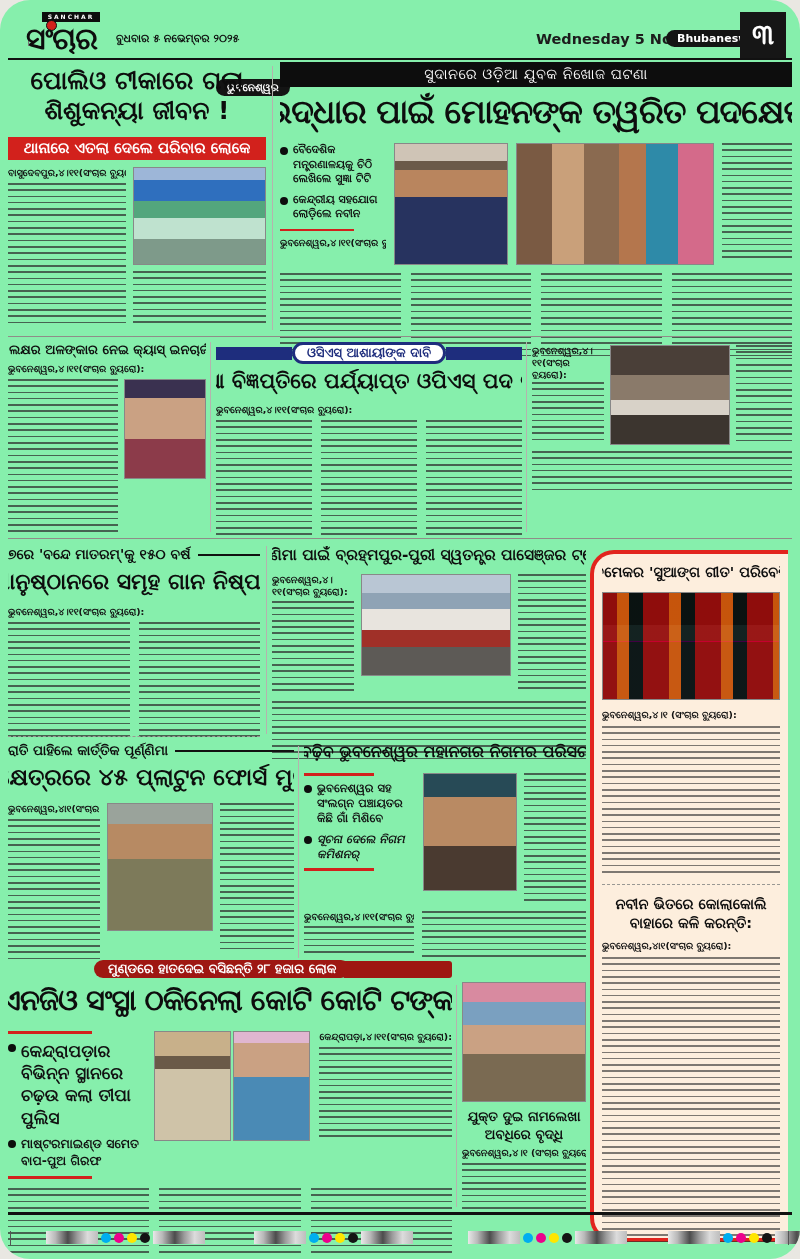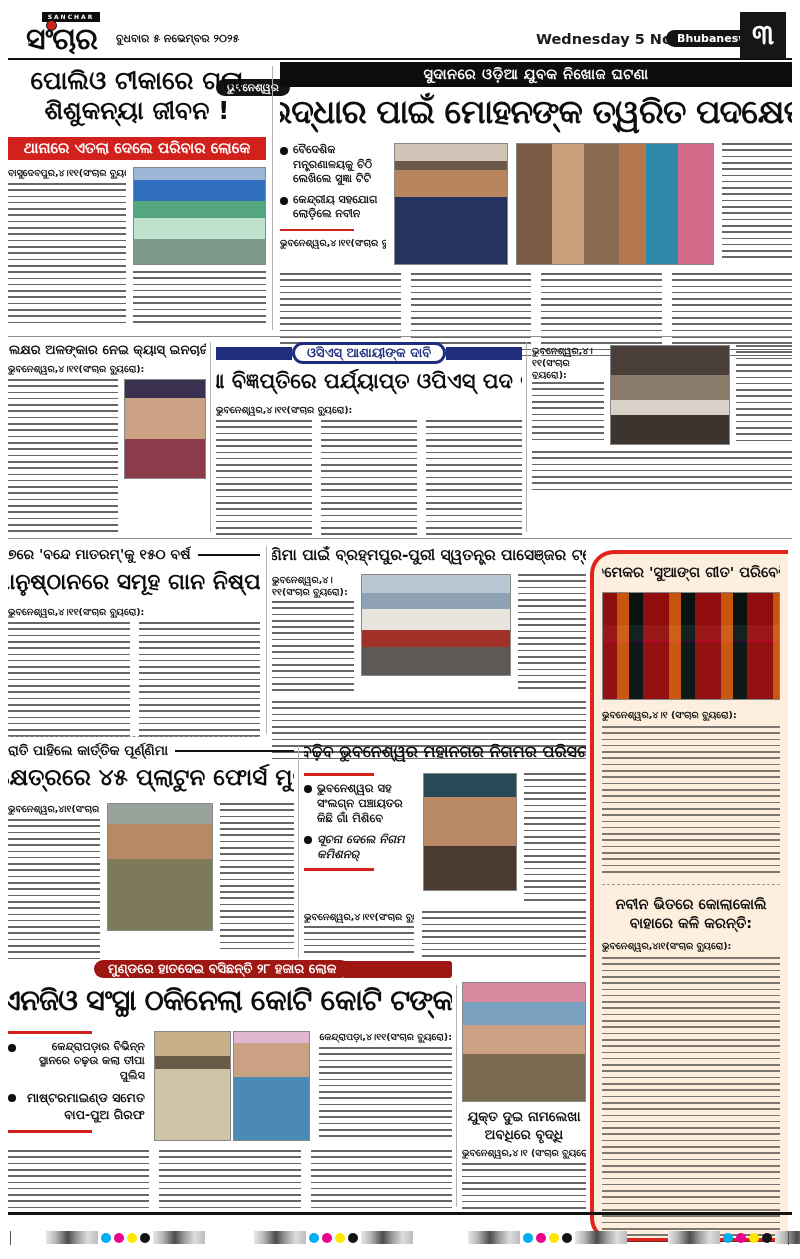--- a/index.html
+++ b/index.html
@@ -1,28 +1,28 @@
 <!DOCTYPE html>
 <html><head>
 <meta charset="utf-8">
 <style>
   html,body{margin:0;padding:0;background:#e9e7e2;}
-  .page{position:relative;width:800px;height:1259px;background:#ffffff;overflow:hidden;
-        font-family:"DejaVu Sans","Liberation Sans",sans-serif;color:#111;}
+  .page{position:relative;width:800px;height:1259px;background:#86efac;overflow:hidden;
+        font-family:"DejaVu Sans","Liberation Sans",sans-serif;color:#111;border-radius:30px;}
   .abs{position:absolute;}
   .clip{display:flex;justify-content:center;overflow:hidden;white-space:nowrap;}
   .hl{font-weight:bold;color:#0d0d0d;}
   .lines{background-image:repeating-linear-gradient(180deg,rgba(45,45,45,.72) 0 1.6px,transparent 1.6px 6.3px);}
   .lines.lite{opacity:.85;}
   .dateline{font-size:9.5px;font-weight:bold;overflow:hidden;white-space:nowrap;}
   .vrule{width:1px;background:#b5b3ae;}
   .hrule{height:1px;background:#8f8d88;}
   .dash{border-top:1px dashed #9a9893;height:0;}
   .redbar{background:#d2211c;color:#fff;font-weight:bold;text-align:center;}
-  .kick-black{background:#0d0d0d;color:#fff;font-weight:bold;text-align:right;letter-spacing:.5px;}
+  .kick-black{background:#0d0d0d;color:#fff;font-weight:normal;text-align:right;letter-spacing:.5px;}
   .pill{background:#141414;color:#fff;font-weight:bold;border-radius:9px;padding:2px 11px;display:inline-block;}
   .bullet{position:relative;padding-left:13px;font-weight:bold;line-height:1.32;}
   .bullet::before{content:"";position:absolute;left:0;top:4px;width:8px;height:8px;border-radius:50%;background:#0d0d0d;}
   .redrule{height:2.5px;background:#d2211c;}
   .photo{position:relative;overflow:hidden;border:1px solid #888;}
   .kickline{display:flex;align-items:center;gap:7px;}
   .kickline .ln{flex:1;height:2px;background:#111;}
   .ops-kicker{display:flex;align-items:center;}
   .ops-kicker .bar{flex:1;height:13px;background:#1e2d7d;}
   .ops-kicker .lab{background:#fff;color:#1e2d7d;border:3px solid #1e2d7d;border-radius:13px;
@@ -218,30 +218,30 @@
       <div>
         <div class="dateline" style="width:110px;">ଭୁବନେଶ୍ୱର,୪।୧୧(ସଂଚାର ବ୍ୟୁରୋ):</div>
         <div class="lines" style="width:110px;height:30px;margin-top:3px;"></div>
       </div>
       <div class="lines" style="flex:1;height:46px;"></div>
     </div>
   </div>
 
   <div class="abs dash" style="left:8px;top:736px;width:252px;"></div>
 
-  <div class="abs" style="left:8px;top:960px;width:444px;height:248px;text-align:right;">
+  <div class="abs" style="left:8px;top:960px;width:444px;height:248px;">
     <div class="ngo-kick" style="margin-left:86px;">
       <span class="lab">ମୁଣ୍ଡରେ ହାତଦେଇ ବସିଛନ୍ତି ୨୮ ହଜାର ଲୋକ</span>
       <span class="bar"></span>
     </div>
     <div class="hl clip" style="font-size:29px;margin-top:5px;height:40px;letter-spacing:-1px;">ଏନଜିଓ ସଂସ୍ଥା ଠକିନେଲା କୋଟି କୋଟି ଟଙ୍କା</div>
     <div class="flexr" style="margin-top:8px;gap:9px;">
       <div style="width:138px;">
         <div class="redrule" style="width:84px;"></div>
-        <div class="bullet" style="font-size:11px;margin-top:6px;">କେନ୍ଦ୍ରାପଡ଼ାର ବିଭିନ୍ନ ସ୍ଥାନରେ ଚଢ଼ଉ କଲା ତୀପା ପୁଲିସ</div>
+        <div class="bullet" style="font-size:17px;margin-top:6px;">କେନ୍ଦ୍ରାପଡ଼ାର ବିଭିନ୍ନ ସ୍ଥାନରେ ଚଢ଼ଉ କଲା ତୀପା ପୁଲିସ</div>
         <div class="bullet" style="font-size:12.5px;margin-top:7px;">ମାଷ୍ଟରମାଇଣ୍ଡ ସମେତ ବାପ-ପୁଅ ଗିରଫ</div>
         <div class="redrule" style="width:84px;margin-top:7px;"></div>
       </div>
       <div class="photo flexr" style="width:158px;height:110px;border:none;gap:2px;">
         <div style="flex:1;border:1px solid #888;background:linear-gradient(180deg,#c8b08a 0 22%,#6a5a48 22% 34%,#cfc3a8 34% 100%);"></div>
         <div style="flex:1;border:1px solid #888;background:linear-gradient(180deg,#e0b6d0 0 10%,#caa183 10% 42%,#4a8ab5 42% 100%);"></div>
       </div>
       <div style="flex:1;">
         <div class="dateline">କେନ୍ଦ୍ରାପଡ଼ା,୪।୧୧(ସଂଚାର ବ୍ୟୁରୋ):</div>
         <div class="lines" style="height:92px;margin-top:4px;"></div>

